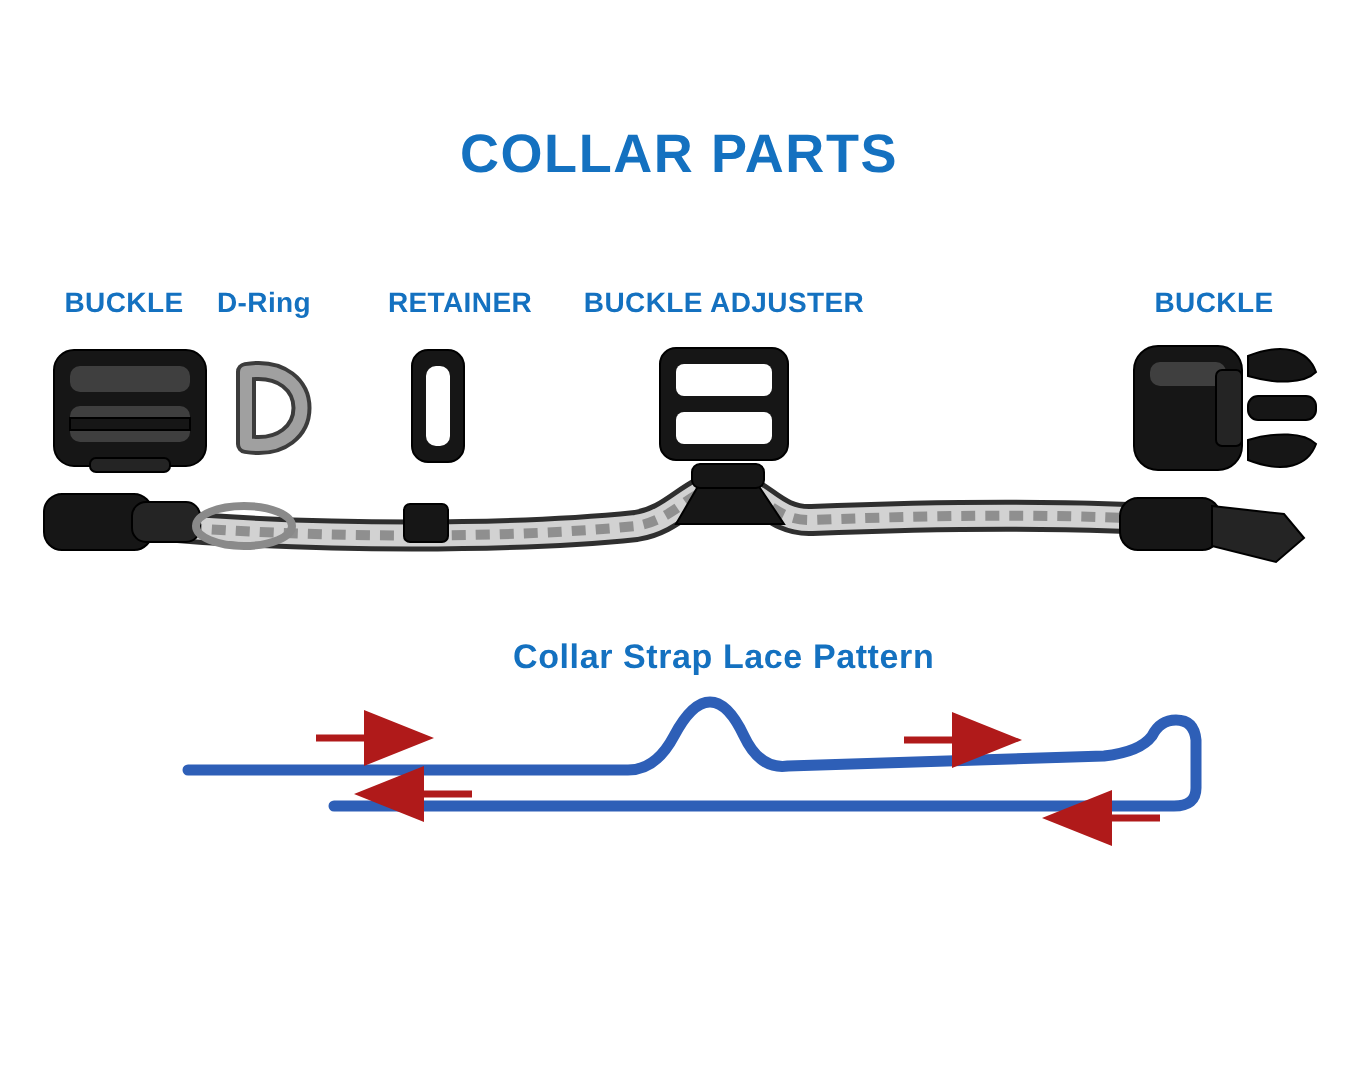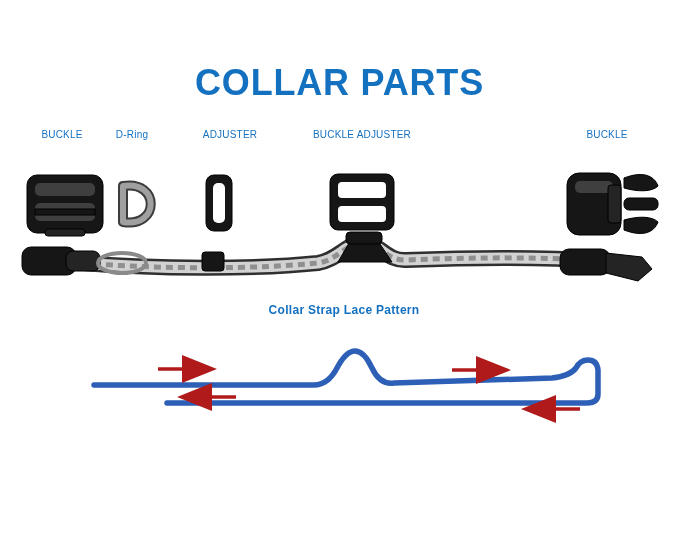--- a/index.html
+++ b/index.html
@@ -7,31 +7,31 @@
     --lace-blue:#2e5fb7;
     --arrow-red:#b01a1a;
   }
   html,body{margin:0;padding:0;background:#ffffff;}
   .canvas{
     position:relative;width:679px;height:543px;background:#ffffff;overflow:hidden;
     font-family:"Liberation Sans",sans-serif;
   }
   .title{
     position:absolute;top:62px;left:0;width:100%;margin:0;
-    text-align:center;font-size:36px;font-weight:800;letter-spacing:.8px;
+    text-align:center;font-size:27px;font-weight:800;letter-spacing:.8px;
     color:var(--heading-blue);
   }
   .part-label{
-    position:absolute;top:129px;transform:translateX(-50%);
-    font-size:10px;font-weight:normal;letter-spacing:.2px;white-space:nowrap;
+    position:absolute;top:143px;transform:translateX(-50%);
+    font-size:14px;font-weight:bold;letter-spacing:.2px;white-space:nowrap;
     color:var(--heading-blue);
   }
   .pattern-title{
-    position:absolute;top:303px;left:50%;transform:translateX(-47%);margin:0;
-    font-size:12px;font-weight:800;letter-spacing:.3px;white-space:nowrap;
+    position:absolute;top:303px;left:50%;transform:translateX(-47%);margin:16px;
+    font-size:17px;font-weight:800;letter-spacing:.3px;white-space:nowrap;
     color:var(--heading-blue);
   }
   svg{position:absolute;top:0;left:0;}
   .hw{fill:#161616;stroke:#000;stroke-width:1;}
   .hw2{fill:#242424;stroke:#000;stroke-width:1;}
   .slot{fill:#ffffff;}
   .slot-shade{fill:#3f3f3f;}
   .metal-edge{fill:none;stroke:#3c3c3c;stroke-width:10;stroke-linejoin:round;}
   .metal{fill:none;stroke:#a0a0a0;stroke-width:6;stroke-linejoin:round;}
   .strap-outline{fill:none;stroke:#2f2f2f;stroke-width:16;stroke-linecap:round;}
@@ -44,21 +44,21 @@
 </style>
 </head>
 <body>
 
 <div class="canvas">
 
   <h1 class="title">COLLAR PARTS</h1>
 
   <div class="part-label" style="left:62px">BUCKLE</div>
   <div class="part-label" style="left:132px">D-Ring</div>
-  <div class="part-label" style="left:230px">ADJUSTER</div>
+  <div class="part-label" style="left:230px">RETAINER</div>
   <div class="part-label" style="left:362px">BUCKLE ADJUSTER</div>
   <div class="part-label" style="left:607px">BUCKLE</div>
 
   <h2 class="pattern-title">Collar Strap Lace Pattern</h2>
 
   <svg width="679" height="543" viewBox="0 0 679 543">
     <defs>
       <marker id="arrowHead" markerWidth="11" markerHeight="9" refX="8" refY="4" orient="auto">
         <polygon points="0,0 10,4 0,8" class="arrow-head"></polygon>
       </marker>

